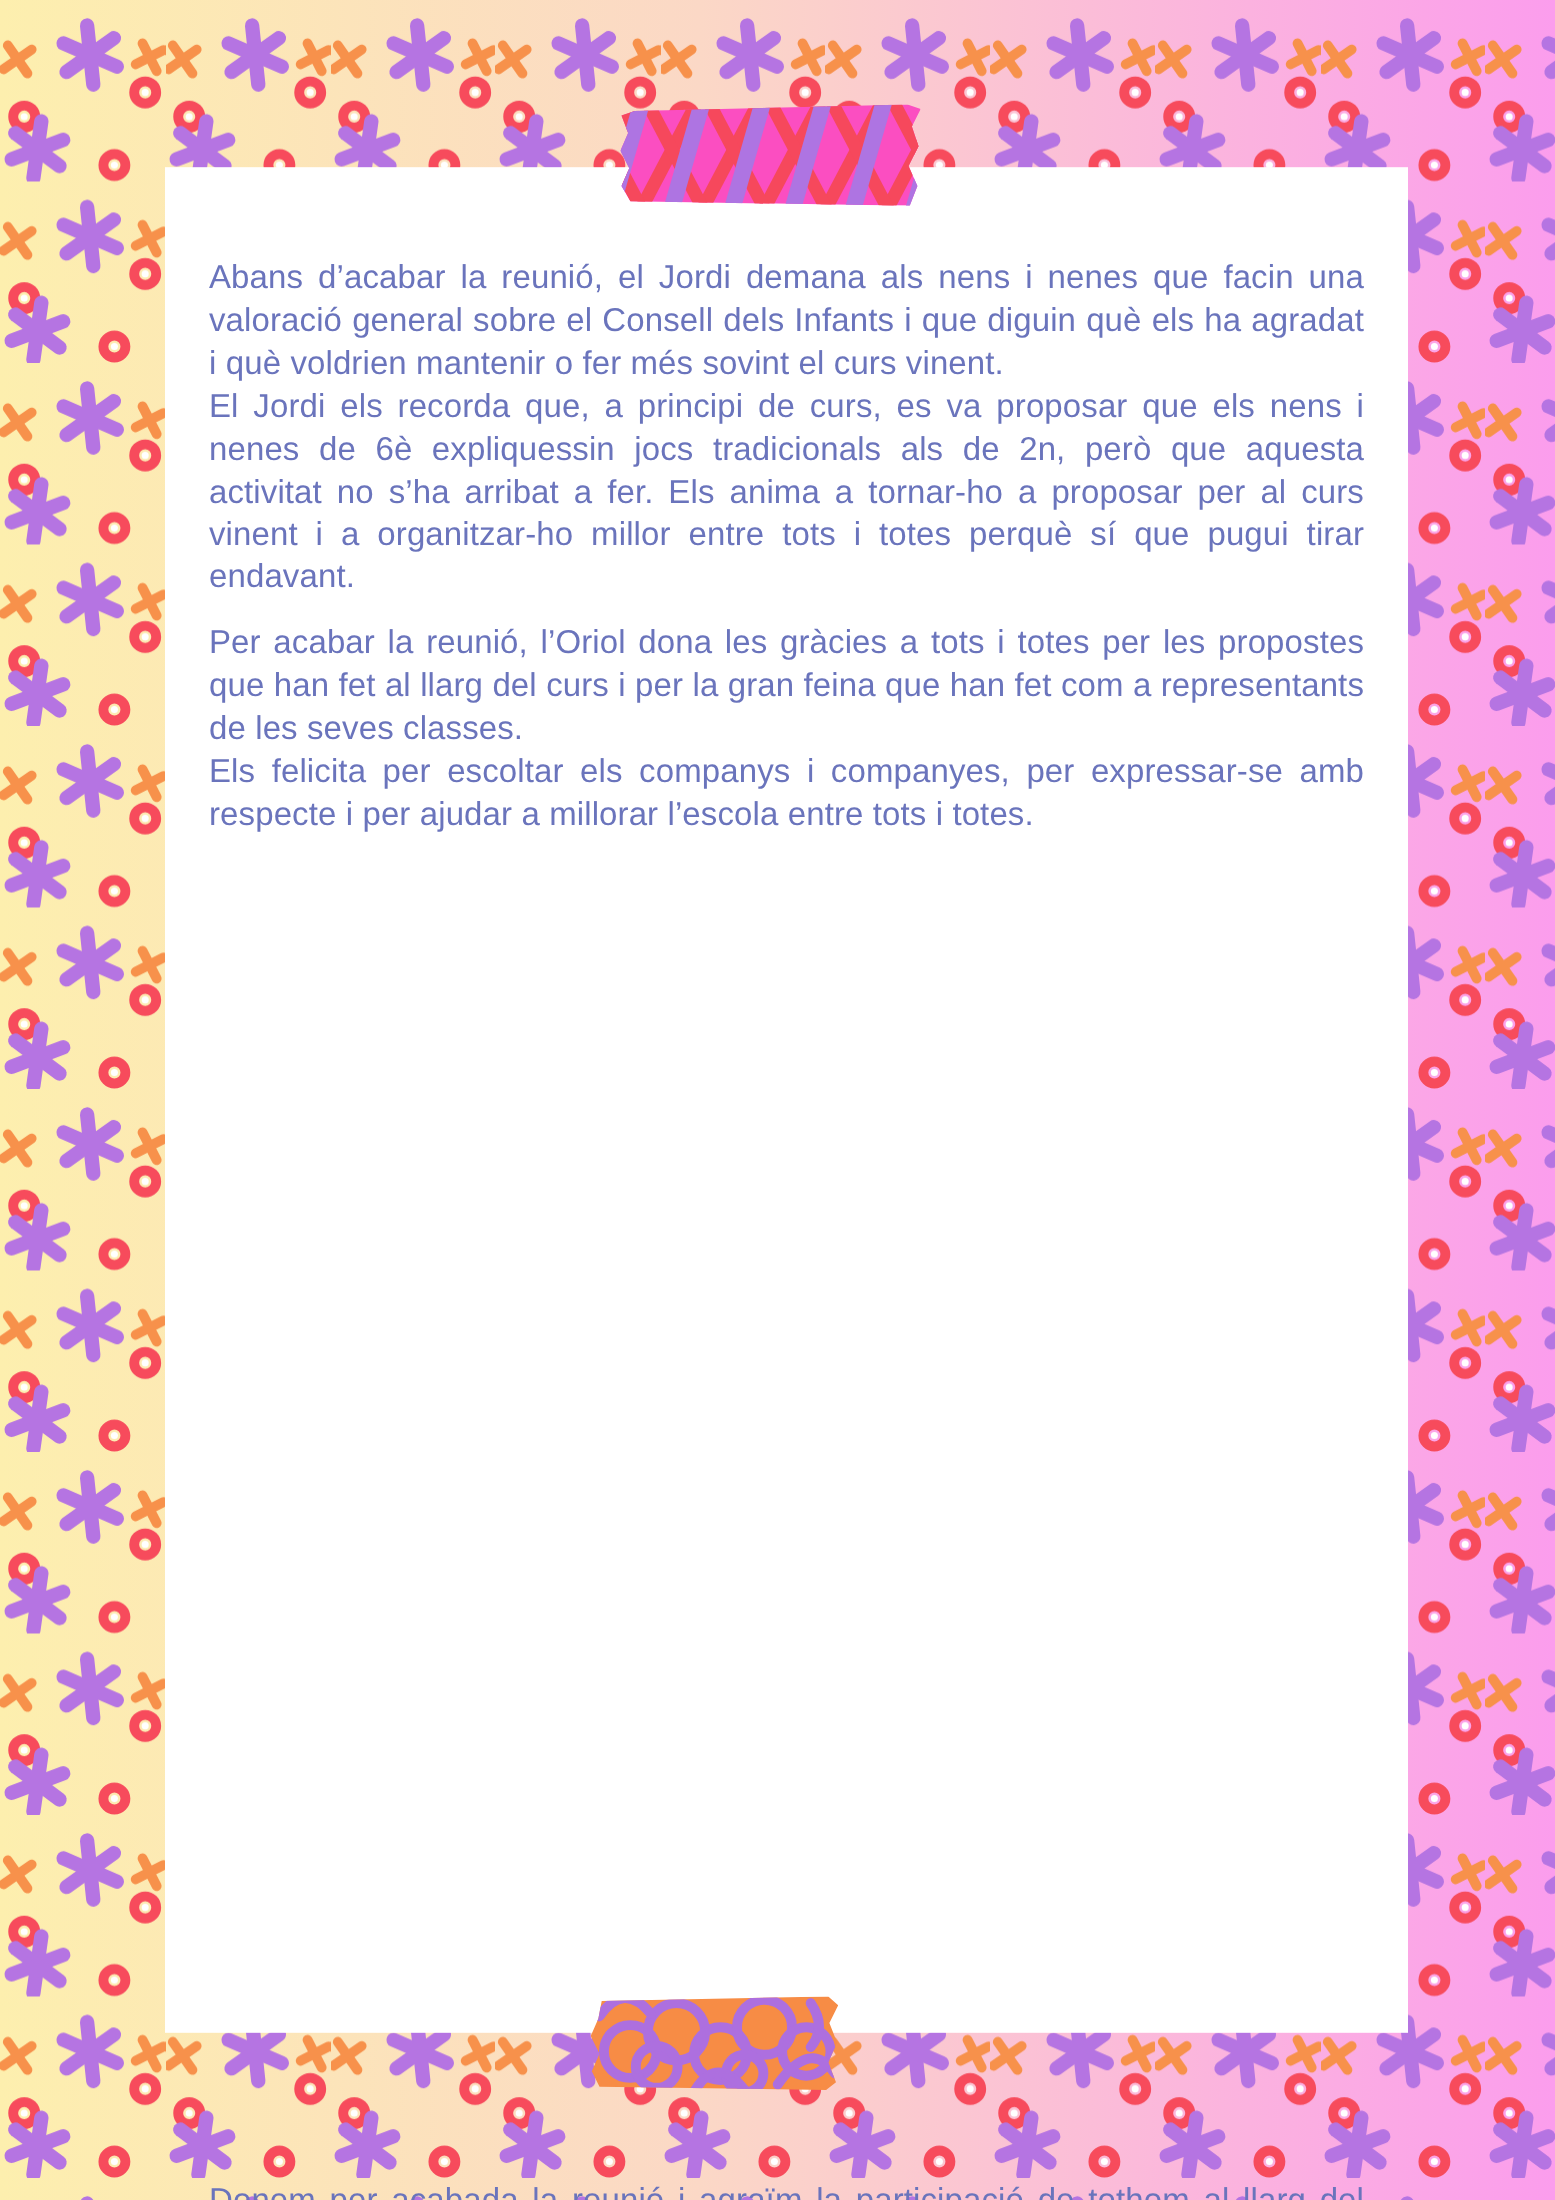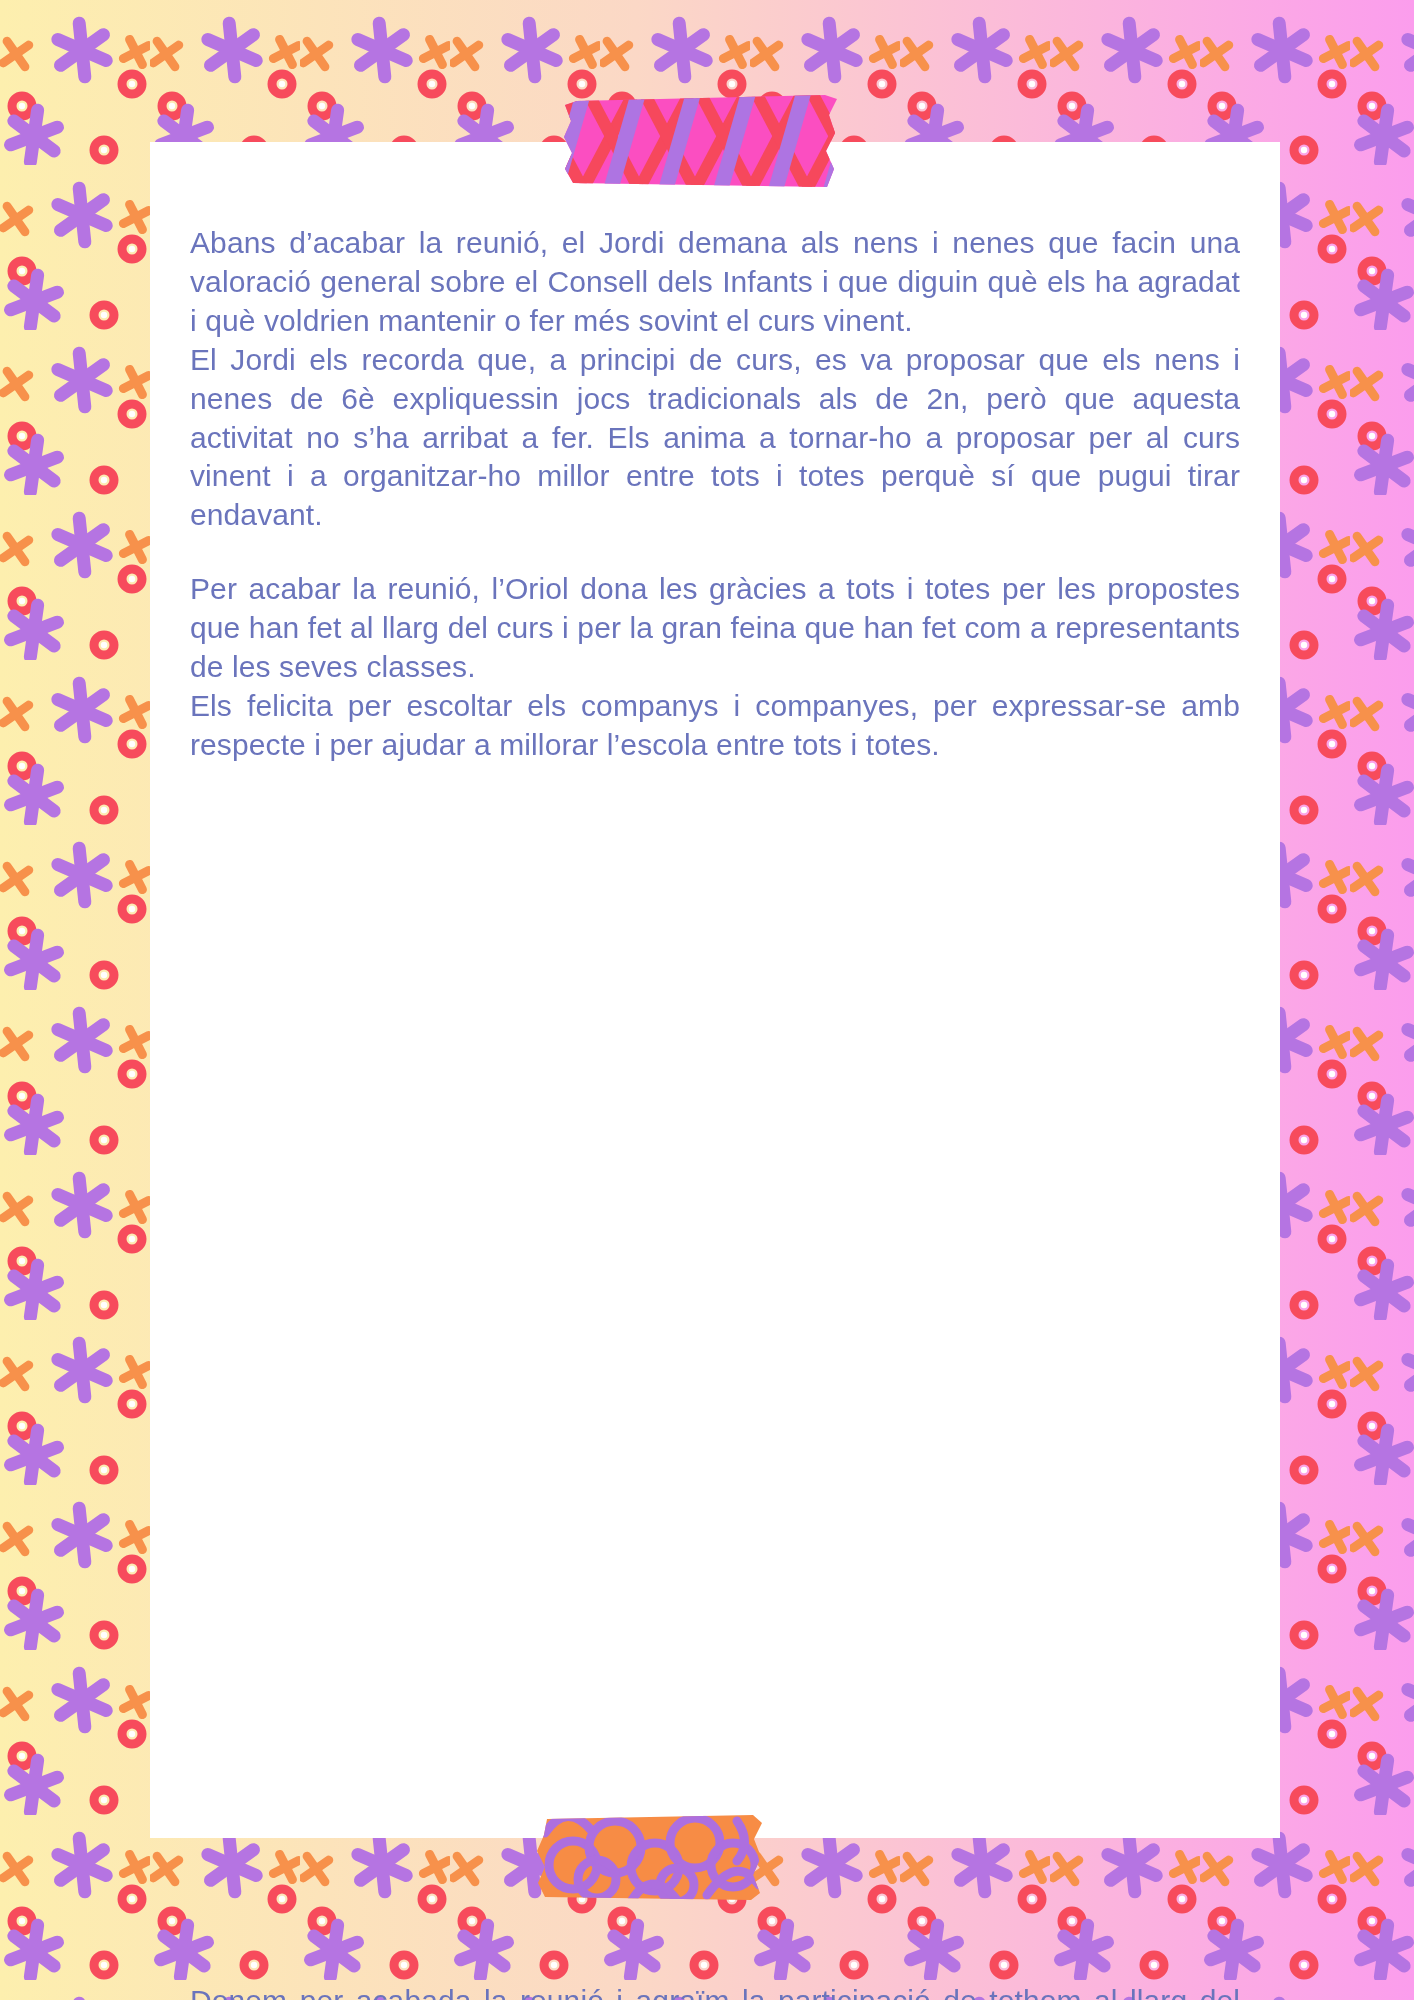--- a/index.html
+++ b/index.html
@@ -5,32 +5,32 @@
   html,body{margin:0;padding:0;background:#ffffff;}
   .page{
     position:relative;
     width:1414px;height:2000px;
     overflow:hidden;
     background:linear-gradient(90deg,#fdefae 0%,#fbd8c6 45%,#fb9ded 100%);
     font-family:"Liberation Sans",sans-serif;
   }
   .pattern-layer{position:absolute;left:0;top:0;z-index:1;display:block;}
   .content-card{
-    position:absolute;left:150px;top:142px;width:1130px;height:1696px;
+    position:absolute;left:150px;top:152px;width:1130px;height:1696px;
     background:#ffffff;z-index:2;box-sizing:border-box;
     padding:82px 40px 0 40px;
   }
   .content-card p{
     margin:0;
     font-size:30px;line-height:38.9px;font-weight:300;
     color:#6a74bc;
     text-align:justify;
     letter-spacing:0.1px;
   }
-  .content-card p.gap{margin-top:35px;}
+  .content-card p.gap{margin-top:21px;}
   .tape{position:absolute;z-index:3;display:block;}
   .tape-top{left:563px;top:93px;}
   .tape-bottom{left:537px;top:1813px;}
   .clipped-bottom-text{
     position:absolute;z-index:4;
     left:190px;top:1982px;width:1050px;
     font-size:30px;line-height:38.9px;font-weight:300;
     color:#6a74bc;text-align:justify;letter-spacing:0.1px;
     margin:0;
   }

